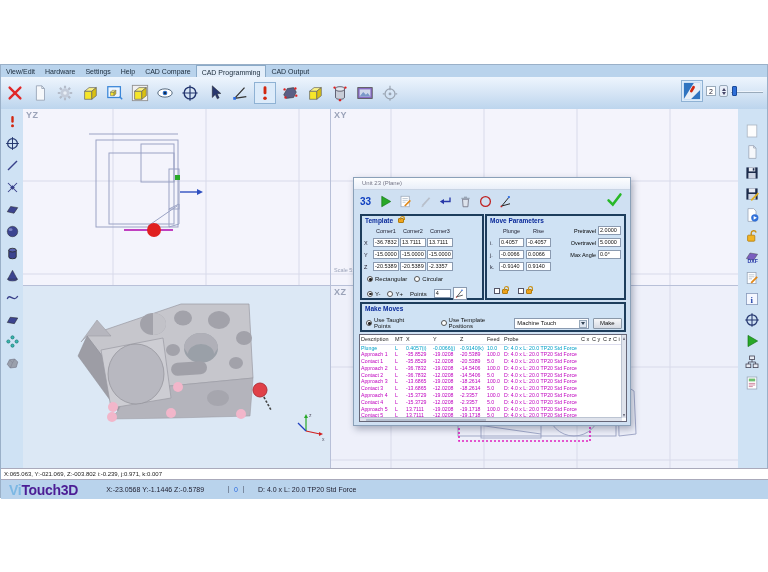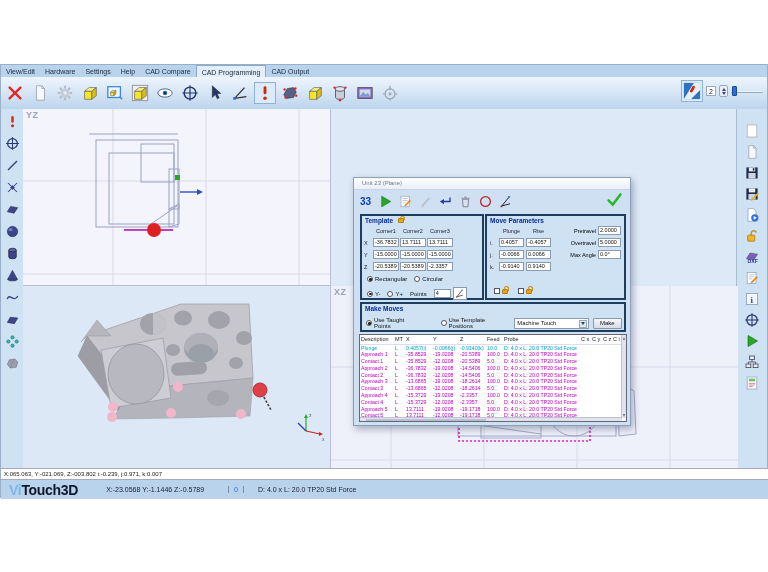--- a/index.html
+++ b/index.html
@@ -38,21 +38,21 @@
   #vp-xz{left:330px;top:221px;width:407px;height:182px;background:#eef0fa}
   .vp-label{position:absolute;left:3px;top:1px;font-size:9px;font-weight:bold;color:#9aa2b8;letter-spacing:0.5px}
   .scale-label{position:absolute;left:3px;top:158px;font-size:5.5px;color:#9aa2b8}
   .vp svg{position:absolute;left:0;top:0}
 
   
   .statusline{position:absolute;left:0;top:403px;width:768px;height:12px;background:#fff;border-top:1px solid #aab;border-bottom:1px solid #aab;font-size:6px;color:#222;display:flex;align-items:center;padding-left:3px}
   .bottombar{position:absolute;left:0;top:415px;width:768px;height:19px;background:#b9d3ec;display:flex;align-items:center;font-size:7px;color:#223}
   .logo{margin-left:8px;font-size:14px;font-weight:bold;letter-spacing:-0.3px}
   .logo .vi{color:#7cb8e4}
-  .logo .rest{color:#0f172a}
+  .logo .rest{color:#4c1d95}
   .bb-pos{margin-left:28px}
   .counter{margin-left:24px;border-left:1px solid #7a8aa0;border-right:1px solid #7a8aa0;padding:0 5px;color:#2a6ae0}
   .bb-probe{margin-left:14px}
 
   
   .dialog{position:absolute;left:352px;top:112px;width:278px;height:249px;background:#cfe0f2;border:1px solid #8aa0b8;box-shadow:2px 3px 7px rgba(30,40,70,.35);z-index:10}
   .dlg-title{height:12px;background:linear-gradient(#fdfeff,#e9eff9);font-size:6px;color:#778;padding:1.5px 0 0 8px;border-bottom:1px solid #c8d4e4}
   .dlg-toolbar{height:22px;display:flex;align-items:center;gap:4px;padding-left:6px;position:relative}
   .unit-num{color:#1040c0;font-weight:bold;font-size:10px;margin-right:2px}
   .dlg-check{position:absolute;right:7px;top:1px}
@@ -426,20 +426,34 @@
       </g>
       <rect x="152" y="66" width="5" height="5" fill="#28a828"></rect>
       <line x1="157" y1="83" x2="174" y2="83" stroke="#3050c0" stroke-width="1.4"></line>
       <polygon points="174,80 180,83 174,86" fill="#3050c0"></polygon>
       <line x1="101" y1="121" x2="150" y2="121" stroke="#c040c0" stroke-width="2"></line>
       <circle cx="131" cy="121" r="7" fill="#e02020"></circle>
     </svg>
     <span class="vp-label">YZ</span>
   </div>
 
+  <div class="vp" id="vp-xy">
+    <svg width="407" height="177">
+      <g stroke="#d8daea" stroke-width="1">
+        <line x1="60" y1="0" x2="60" y2="177"></line>
+          <line x1="153" y1="0" x2="153" y2="177"></line>
+          <line x1="246" y1="0" x2="246" y2="177"></line>
+          <line x1="339" y1="0" x2="339" y2="177"></line>
+        <line x1="0" y1="72" x2="407" y2="72"></line>
+          <line x1="0" y1="165" x2="407" y2="165"></line>
+      </g>
+    </svg>
+    <span class="vp-label">XY</span>
+    <span class="scale-label">Scale 5:1</span>
+  </div>
 
   <div class="vp" id="vp-3d">
     <svg width="308" height="182">
       <polygon points="64,50 158,18 226,18 230,92 105,104" fill="#c6c6cc" stroke="#9a9aa2" stroke-width="0.7"></polygon>
       <polygon points="64,50 105,104 95,125 55,70" fill="#9d9da5" stroke="#8c8c94" stroke-width="0.5"></polygon>
       <polygon points="95,125 105,104 230,92 227,130 151,132 87,133" fill="#b4b4bc" stroke="#96969e" stroke-width="0.5"></polygon>
       <polygon points="58,56 74,34 88,50 64,50" fill="#b6b6be" stroke="#96969e" stroke-width="0.5"></polygon>
       <polygon points="78,64 140,52 148,112 88,122" fill="#cdcdd3" stroke="#9a9aa2" stroke-width="0.7"></polygon>
       <ellipse cx="113" cy="88" rx="28" ry="30" fill="#b8b8c0" stroke="#909098" stroke-width="0.7"></ellipse>
       <ellipse cx="130" cy="38" rx="13" ry="11" fill="#a2a2aa"></ellipse>

